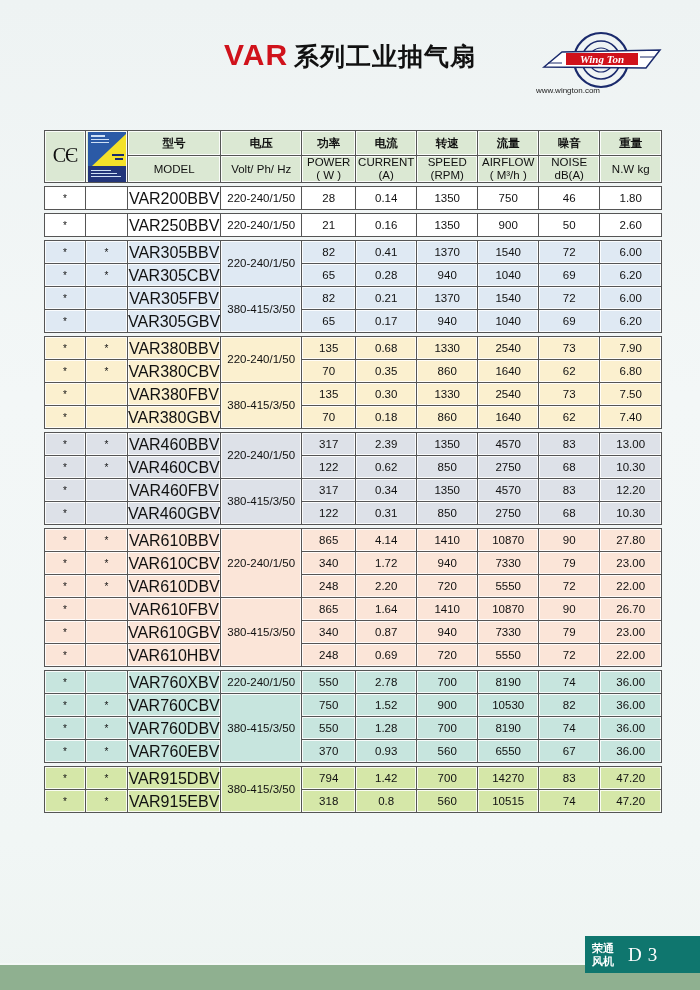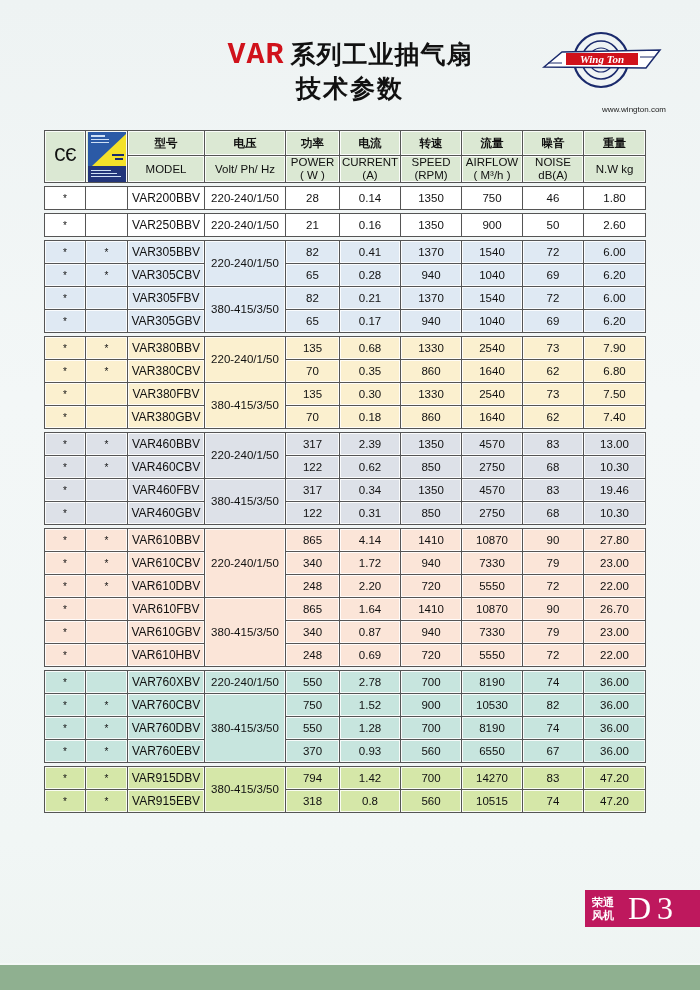--- a/index.html
+++ b/index.html
@@ -4,26 +4,26 @@
 <style>
   html, body { margin:0; padding:0; }
   body {
     width:700px; height:990px; position:relative; overflow:hidden;
     background: linear-gradient(180deg, #eef3f3 0%, #f3f7f7 40%, #f1f6f5 85%, #eef4f2 100%);
     font-family: "DejaVu Sans", "Liberation Sans", sans-serif;
     color:#111;
   }
   .title-block { position:absolute; left:0; width:700px; top:40px; text-align:center; }
   .title-line1 { font-size:25px; font-weight:bold; line-height:30px; letter-spacing:1px; }
-  .title-line1 .brand { color:#d0121b; font-family:Liberation Mono, monospace; font-size:30px; margin-right:6px; }
+  .title-line1 .brand { color:#d0121b; font-family:Liberation Sans, sans-serif; font-size:30px; margin-right:6px; }
   .title-line2 { font-size:25px; font-weight:bold; line-height:30px; margin-top:4px; letter-spacing:2px; }
 
   .logo { position:absolute; left:536px; top:30px; width:130px; height:80px;text-decoration:underline; }
   .logo svg { position:absolute; left:0; top:0; }
-  .logo .url { position:absolute; left:0; width:130px; top:75px; text-align:right; font-size:8px; font-family:"Liberation Sans", sans-serif; color:#222; }
+  .logo .url { position:absolute; left:0; width:130px; top:56px; text-align:left; font-size:8px; font-family:"Liberation Sans", sans-serif; color:#222; }
 
   table.spec {
     position:absolute; left:44px; top:130px;
     border-collapse:collapse; table-layout:fixed;
     font-family:"Liberation Sans", sans-serif; font-size:11.5px;
   }
   table.spec td {
     border:1px solid #555;
     text-align:center; vertical-align:middle; padding:0;
     height:22px; line-height:13px;
@@ -34,39 +34,38 @@
   table.spec tr.hdr td.en { font-size:11.5px; }
   tr.gap td { height:3px !important; border-left:none; border-right:none; background:transparent; box-shadow:none; }
   .g0 td { background:#ffffff; }
   .g1 td { background:#dfe9f3; }
   .g2 td { background:#fbf0cf; }
   .g3 td { background:#dde1e8; }
   .g4 td { background:#fbe5d8; }
   .g5 td { background:#c7e5de; }
   .g6 td { background:#d5e7a8; }
   td.star { font-size:10px; }
-  td.model { font-size:12px; }
-
-  .ce { font-family:Liberation Mono, monospace; font-size:20px; letter-spacing:-1px; }
+  td.model { font-size:16px; }
+
+  .ce { font-family:Liberation Serif, serif; font-size:20px; letter-spacing:-1px; }
   .amca { width:38px; height:50px; display:block; margin:0 auto; }
 
   .footer-band { position:absolute; left:0; top:963px; width:700px; height:27px; background:#8fb090; border-top:2px solid #f4f8f6; }
   .page-badge {
-    position:absolute; left:585px; top:890px; width:115px; height:37px; background:#be185d;
+    position:absolute; left:585px; top:936px; width:115px; height:37px; background:#0f766e;
     color:#fff; display:flex; align-items:center;
   }
   .page-badge .cn { font-family:"DejaVu Serif", serif; font-size:11px; line-height:13px; margin-left:7px; font-weight:bold; }
-  .page-badge .num { font-family:"Liberation Serif", serif; font-size:32px; margin-left:14px; letter-spacing:6px; }
+  .page-badge .num { font-family:"Liberation Serif", serif; font-size:19px; margin-left:14px; letter-spacing:6px; }
 </style>
 </head>
 <body>
 
 <div class="title-block">
   <div class="title-line1"><span class="brand">VAR</span><span>系列工业抽气扇</span></div>
-  <div class="title-line2">技术参数</div>
 </div>
 
 <div class="logo">
   <svg width="130" height="62" viewBox="0 0 130 62">
     <circle cx="65" cy="30" r="27" fill="none" stroke="#1a2a6c" stroke-width="2.2"></circle>
     <circle cx="65" cy="30" r="19" fill="none" stroke="#1a2a6c" stroke-width="1.6"></circle>
     <circle cx="65" cy="30" r="12" fill="none" stroke="#1a2a6c" stroke-width="1.2"></circle>
     <polygon points="8,37 26,22 124,20 110,38" fill="#ffffff" stroke="#1a2a6c" stroke-width="1.5"></polygon>
     <rect x="30" y="23" width="72" height="12" fill="#d0121b"></rect>
     <line x1="12" y1="33" x2="26" y2="33" stroke="#1a2a6c" stroke-width="1"></line>
@@ -305,21 +304,21 @@
       <tr class="g3">
         <td class="star">*</td>
         <td class="star"></td>
         <td class="model">VAR460FBV</td>
         <td rowspan="2">380-415/3/50</td>
         <td>317</td>
         <td>0.34</td>
         <td>1350</td>
         <td>4570</td>
         <td>83</td>
-        <td>19.46</td>
+        <td>12.20</td>
       </tr>
       <tr class="g3">
         <td class="star">*</td>
         <td class="star"></td>
         <td class="model">VAR460GBV</td>
         <td>122</td>
         <td>0.31</td>
         <td>850</td>
         <td>2750</td>
         <td>68</td>

